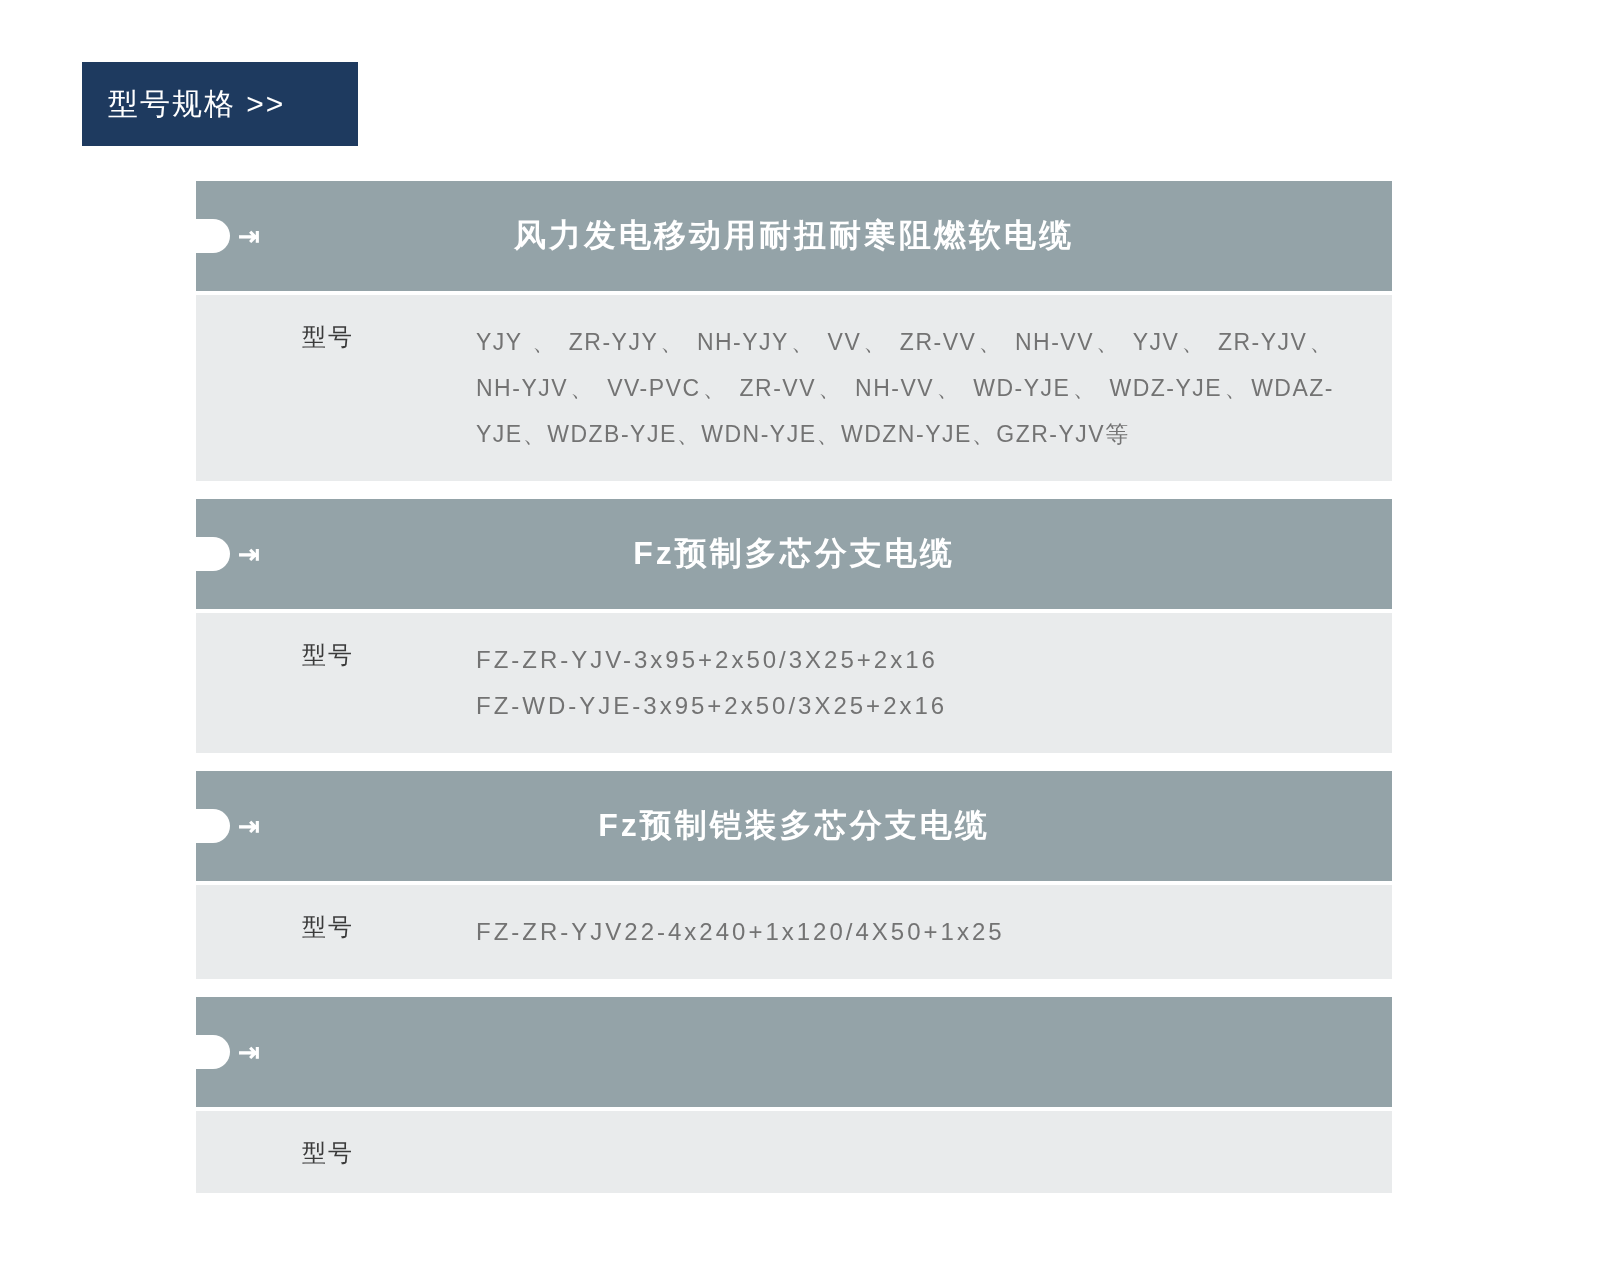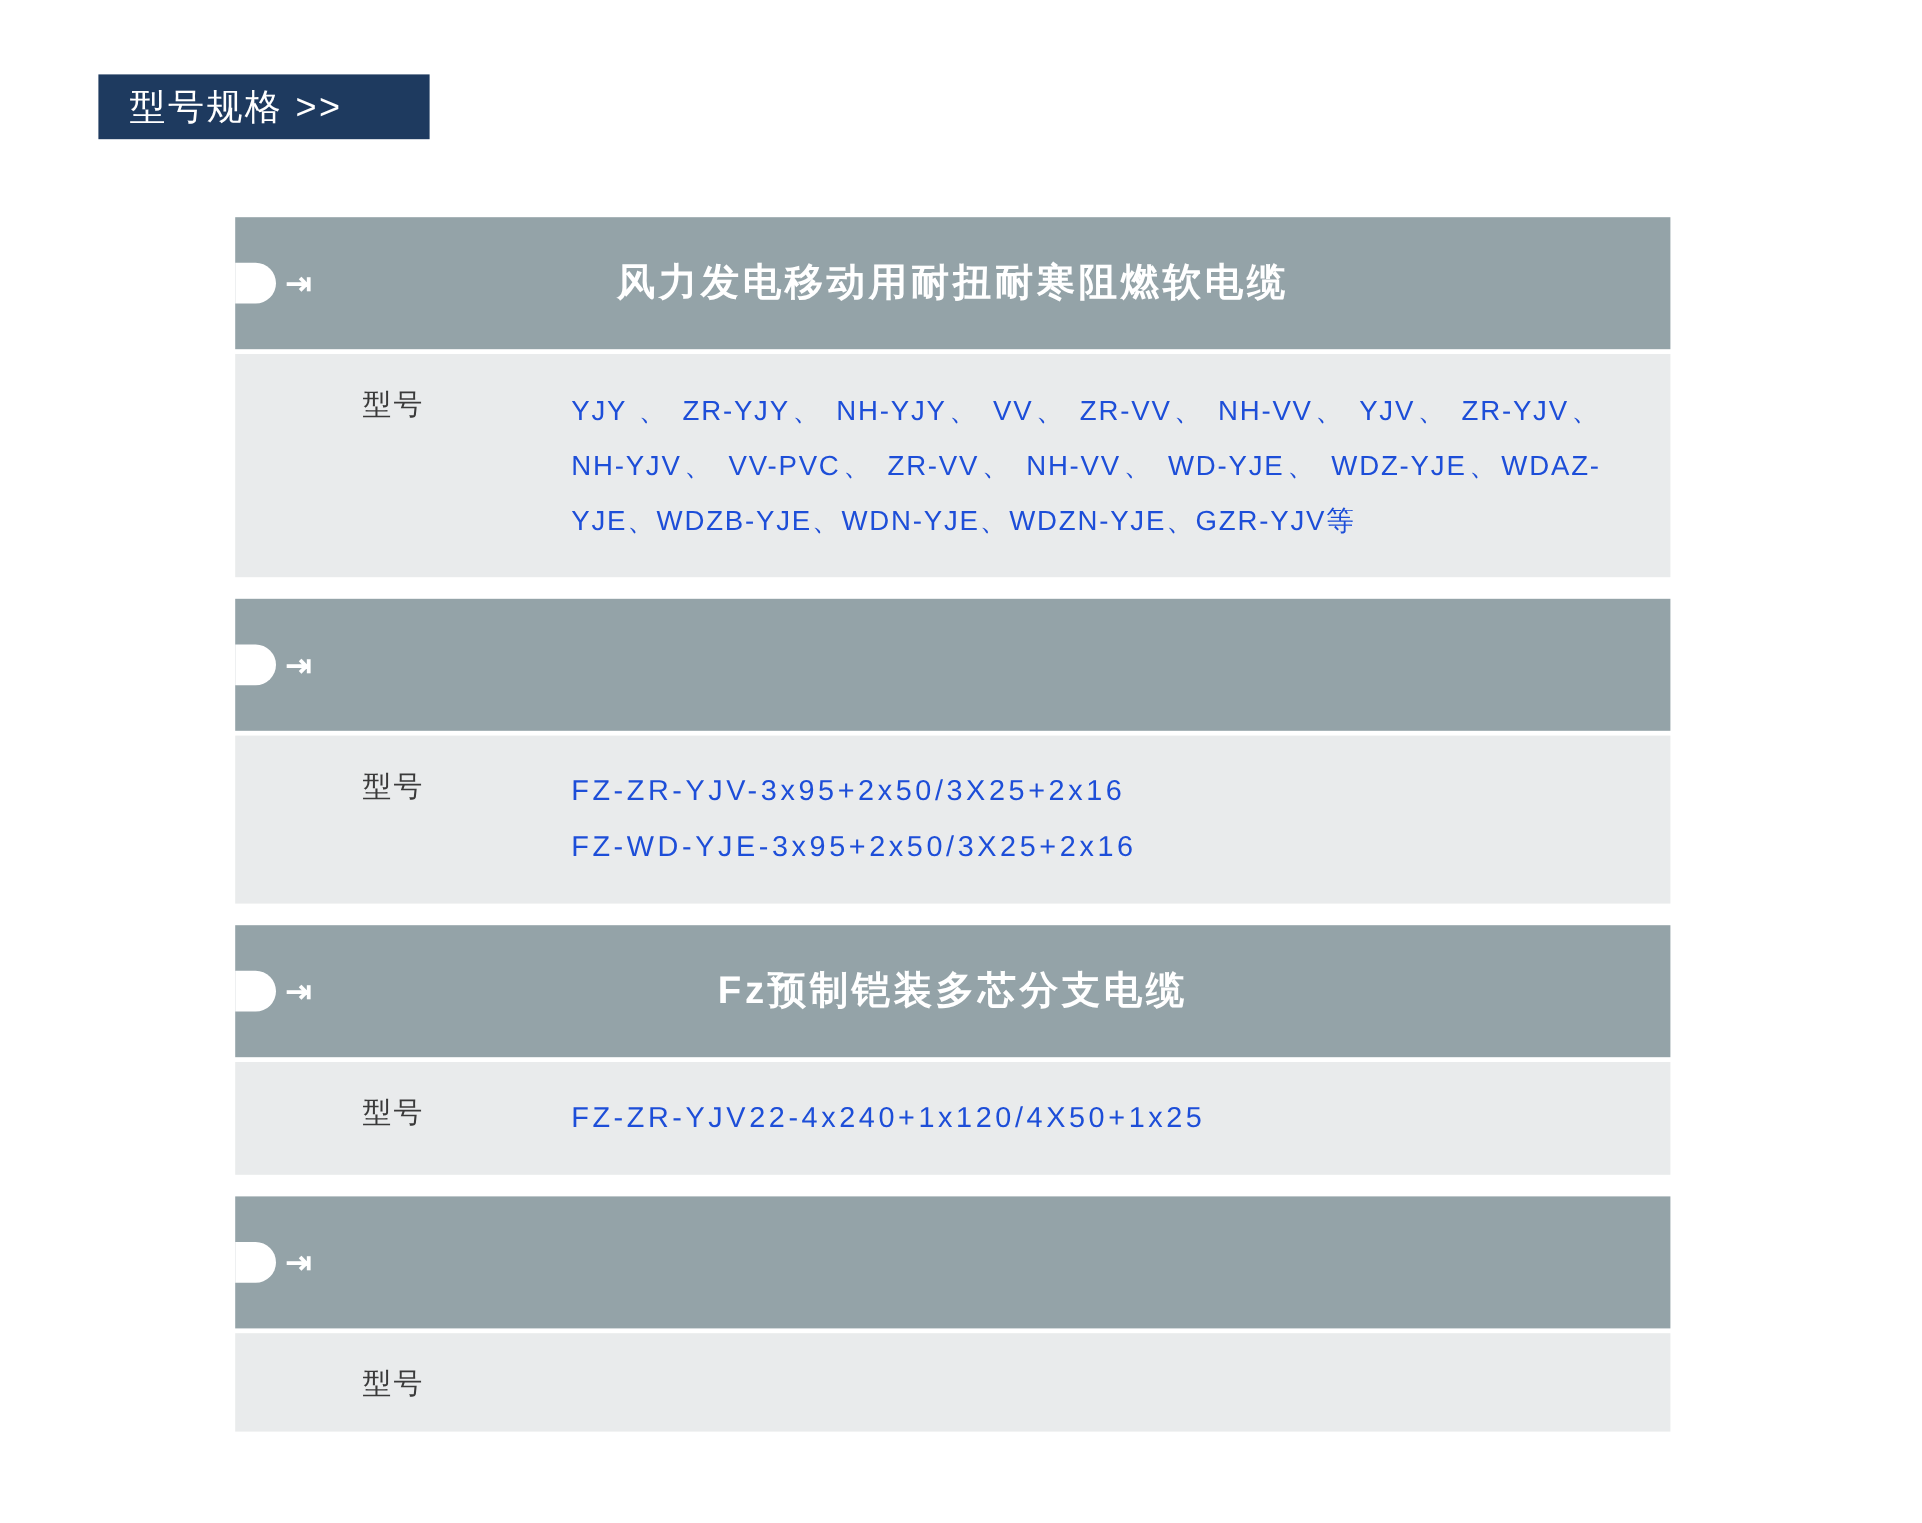--- a/index.html
+++ b/index.html
@@ -14,21 +14,21 @@
     position: relative;
     overflow: hidden;
   }
 
   
   .badge {
     position: absolute;
     left: 82px;
     top: 62px;
     width: 276px;
-    height: 54px;
+    height: 84px;
     background: #1e3a5f;
     color: #ffffff;
     display: flex;
     align-items: center;
     padding-left: 26px;
     box-sizing: border-box;
     font-size: 30px;
     letter-spacing: 2px;
     font-weight: 500;
   }
@@ -94,21 +94,21 @@
     color: #3a3a3a;
     font-size: 24px;
     padding-left: 106px;
     box-sizing: border-box;
     letter-spacing: 2px;
     padding-top: 2px;
   }
   .row-value {
     flex: 1 1 auto;
     padding-right: 58px;
-    color: #1d4ed8;
+    color: #737373;
     font-size: 23px;
     line-height: 44px;
     letter-spacing: 1px;
   }
   .row-value.mono {
     font-family: "Liberation Sans", sans-serif;
     letter-spacing: 3px;
     font-size: 24px;
     line-height: 46px;
   }
@@ -143,20 +143,21 @@
       <div class="row-value justify">
         <span class="line">YJY 、 ZR-YJY、 NH-YJY、 VV、 ZR-VV、 NH-VV、 YJV、 ZR-YJV、 NH-YJV、 VV-PVC、 ZR-VV、 NH-VV、 WD-YJE、 WDZ-YJE、WDAZ-YJE、WDZB-YJE、WDN-YJE、WDZN-YJE、GZR-YJV等</span>
       </div>
     </div>
   </div>
 
   <div class="block">
     <div class="hdr">
       <span class="notch"></span>
       <span class="arrow-icon">⇥</span>
+      <span class="hdr-title">Fz预制多芯分支电缆</span>
     </div>
     <div class="row">
       <div class="row-label">型号</div>
       <div class="row-value mono">
         <span class="line">FZ-ZR-YJV-3x95+2x50/3X25+2x16</span>
         <span class="line">FZ-WD-YJE-3x95+2x50/3X25+2x16</span>
       </div>
     </div>
   </div>
 

